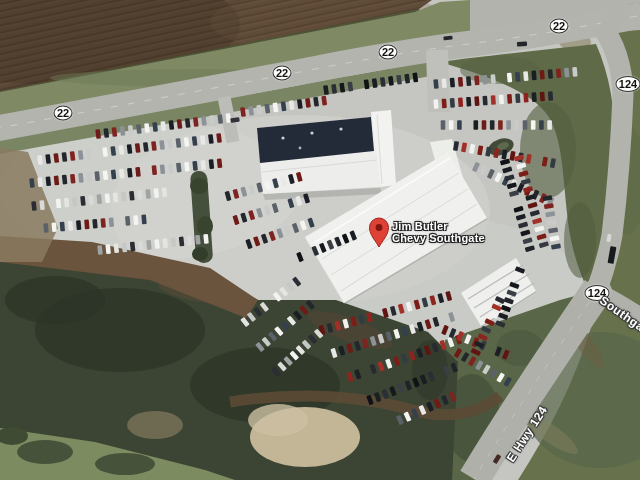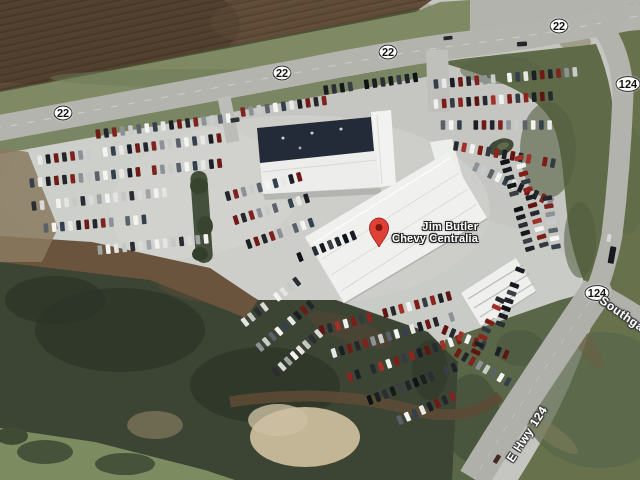--- a/index.html
+++ b/index.html
@@ -21,21 +21,20 @@
     letter-spacing:.5px;white-space:nowrap;
     text-shadow:-1px -1px 0 #3a3a3a,1px -1px 0 #3a3a3a,-1px 1px 0 #3a3a3a,
                  1px 1px 0 #3a3a3a,0 0 3px #222;
   }
   #marker{position:absolute;width:22px;height:31px;cursor:pointer;}
   #marker-label{
     position:absolute;color:#fff;font-size:11px;font-weight:700;
     line-height:12px;letter-spacing:.2px;white-space:nowrap;
     text-shadow:-1px -1px 0 #222,1px -1px 0 #222,-1px 1px 0 #222,
                  1px 1px 0 #222,0 0 3px #111;
-    text-align:right;
   }
 </style>
 </head>
 <body>
 
 <div id="viewport">
 
   <svg id="terrain" width="640" height="480" viewBox="0 0 640 480">
     <defs>
       <pattern id="pf" width="7" height="7" patternUnits="userSpaceOnUse" patternTransform="rotate(-12)">
@@ -560,21 +559,21 @@
 
   <div id="overlay">
     <div id="marker" style="left: 368px; top: 217px;">
       <svg width="22" height="31" viewBox="0 0 22 31">
         <path id="pin-path" d="M11,30 C8.2,24.5 1.5,18.2 1.5,10.5 A9.5,9.5 0 1,1 20.5,10.5 C20.5,18.2 13.8,24.5 11,30 Z" fill="#df4137" stroke="#9d241b" stroke-width="1"></path>
         <circle id="pin-dot" cx="11" cy="10.5" r="3.4" fill="#7e170f"></circle>
       </svg>
     </div>
     <div id="marker-label" style="left: 392px; top: 220px;">
       <div>Jim Butler</div>
-      <div>Chevy Centralia</div>
+      <div>Chevy Southgate</div>
     </div>
   <div class="shield" style="left: 63px; top: 113px; width: 17px; height: 13px;">22</div>
       <div class="shield" style="left: 282px; top: 73px; width: 17px; height: 13px;">22</div>
       <div class="shield" style="left: 388px; top: 52px; width: 17px; height: 13px;">22</div>
       <div class="shield" style="left: 559px; top: 26px; width: 17px; height: 13px;">22</div>
       <div class="shield" style="left: 628px; top: 84px; width: 23px; height: 14px;">124</div>
       <div class="shield" style="left: 597px; top: 293px; width: 23px; height: 14px;">124</div>
       <div class="road-label" style="left: 601px; top: 299px; transform: translate(0px, -50%) rotate(35deg); transform-origin: left center;">Southgate</div>
       <div class="road-label" style="left: 527px; top: 434px; transform: translate(-50%, -50%) rotate(-57deg); transform-origin: center center;">E Hwy 124</div>
     </div>

